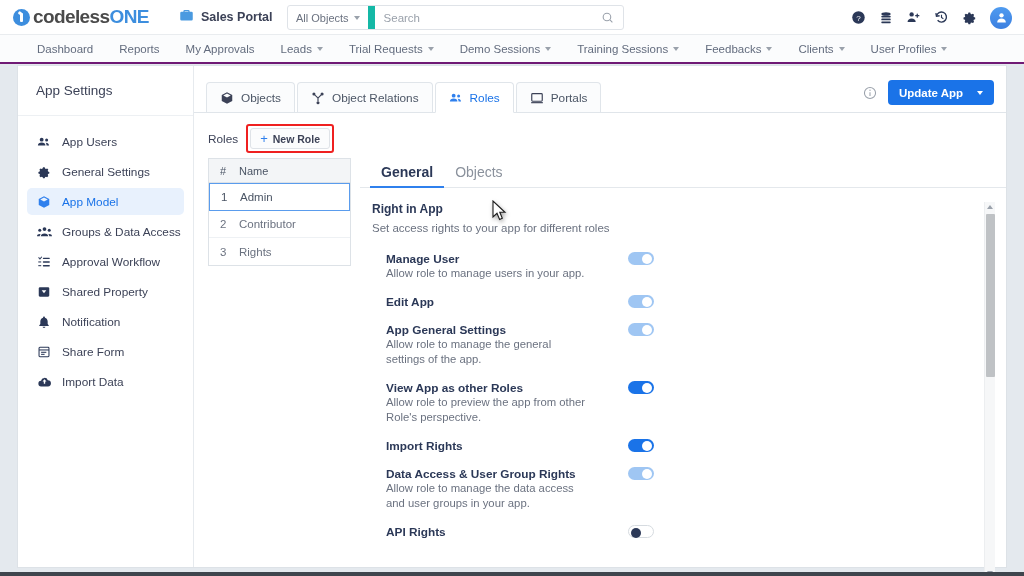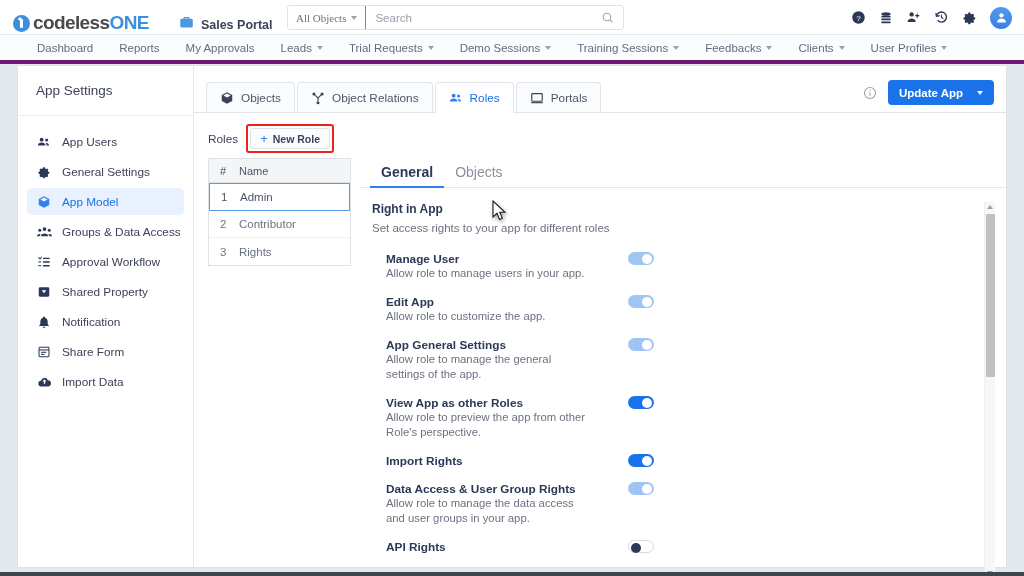--- a/index.html
+++ b/index.html
@@ -8,21 +8,21 @@
     font-family: "Liberation Sans", sans-serif;
     background: #e4e9ee;
     overflow: hidden;
   }
   body { position: relative; }
 
   
   .topbar {
     position: absolute; left: 0; top: 0; width: 1024px; height: 35px;
     background: #ffffff;
-    display: flex; align-items: flex-end;
+    display: flex; align-items: center;
     border-bottom: 1px solid #e9ecef;
   }
   .logo-wrap { display: flex; align-items: center; margin-left: 13px; }
   .logo-mark {
     width: 17px; height: 17px; border-radius: 50%;
     background: #3d8ede; position: relative; margin-right: 3px;
   }
   .logo-mark::after {
     content: ""; position: absolute; left: 7px; top: 4px;
     width: 2.5px; height: 9px; background: #fff; border-radius: 1px;
@@ -43,22 +43,21 @@
 
   .searchbox {
     position: absolute; left: 287px; top: 5px;
     width: 337px; height: 25px;
     border: 1px solid #dfe3e8; border-radius: 3px;
     display: flex; align-items: center; background: #fff;
   }
   .sb-select {
     font-size: 11px; color: #6b7280; padding: 0 8px;
     display: flex; align-items: center; gap: 5px; height: 100%;
-    border-right: 1px solid #14b8a6;
-    font-family: Liberation Serif, serif;
+    border-right: 7px solid #14b8a6;
   }
   .sb-input {
     border: none; outline: none; flex: 1; font-size: 11.5px;
     color: #3c4257; padding: 0 9px; background: transparent;
     font-family: "Liberation Sans", sans-serif;
   }
   .sb-input::placeholder { color: #9aa1ab; }
   .sb-icon { padding-right: 9px; color: #9aa1ab; display:flex; }
 
   .topicons {
@@ -68,21 +67,21 @@
   .ticon { color: #3c4257; display: flex; align-items: center; cursor: pointer; }
   .avatar {
     width: 22px; height: 22px; border-radius: 50%;
     background: linear-gradient(180deg,#4f9bf0,#3b7fe0);
     display: flex; align-items: center; justify-content: center;
   }
 
   
   .navbar {
     position: absolute; left: 0; top: 35px; width: 1024px; height: 29px;
-    background: #fbfcfd; border-bottom: 4px solid #701a75;
+    background: #fbfcfd; border-bottom: 2px solid #701a75;
     display: flex; align-items: center; padding-left: 24px;
   }
   .navitem {
     font-size: 11.5px; color: #636c7e; padding: 0 13px;
     display: flex; align-items: center; gap: 5px; cursor: pointer;
     height: 100%;
   }
   .caret {
     width: 0; height: 0; border-left: 3.5px solid transparent;
     border-right: 3.5px solid transparent; border-top: 4px solid #9aa1ab;
@@ -590,21 +589,20 @@
           <div id="rightsList">
               <div class="right-item">
                 <div class="ri-label">Manage User</div>
                 <div class="ri-desc">Allow role to manage users in your app.</div>
                 <div class="toggle on-light">
                   <span class="knob"></span>
                 </div>
               </div>
               <div class="right-item">
                 <div class="ri-label">Edit App</div>
-                <div class="ri-desc">Allow role to customize the app.</div>
                 <div class="toggle on-light">
                   <span class="knob"></span>
                 </div>
               </div>
               <div class="right-item">
                 <div class="ri-label">App General Settings</div>
                 <div class="ri-desc">Allow role to manage the general settings of the app.</div>
                 <div class="toggle on-light">
                   <span class="knob"></span>
                 </div>

